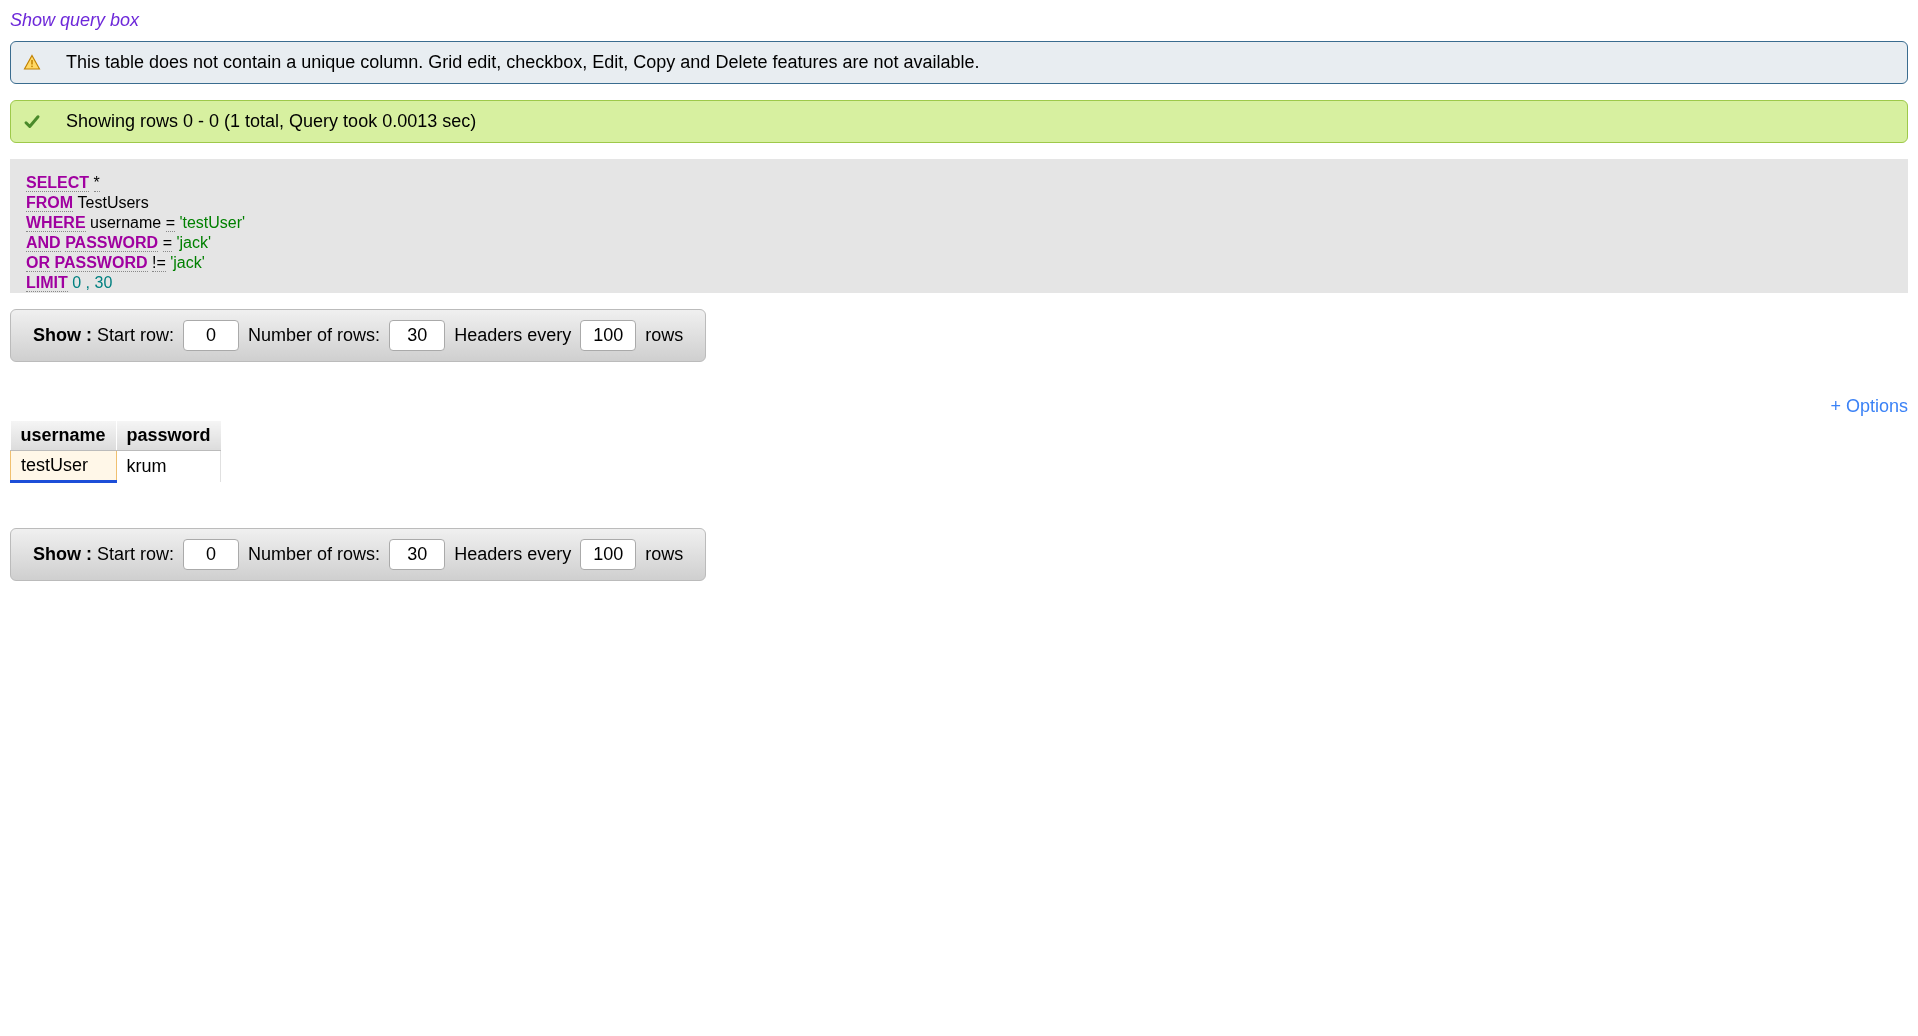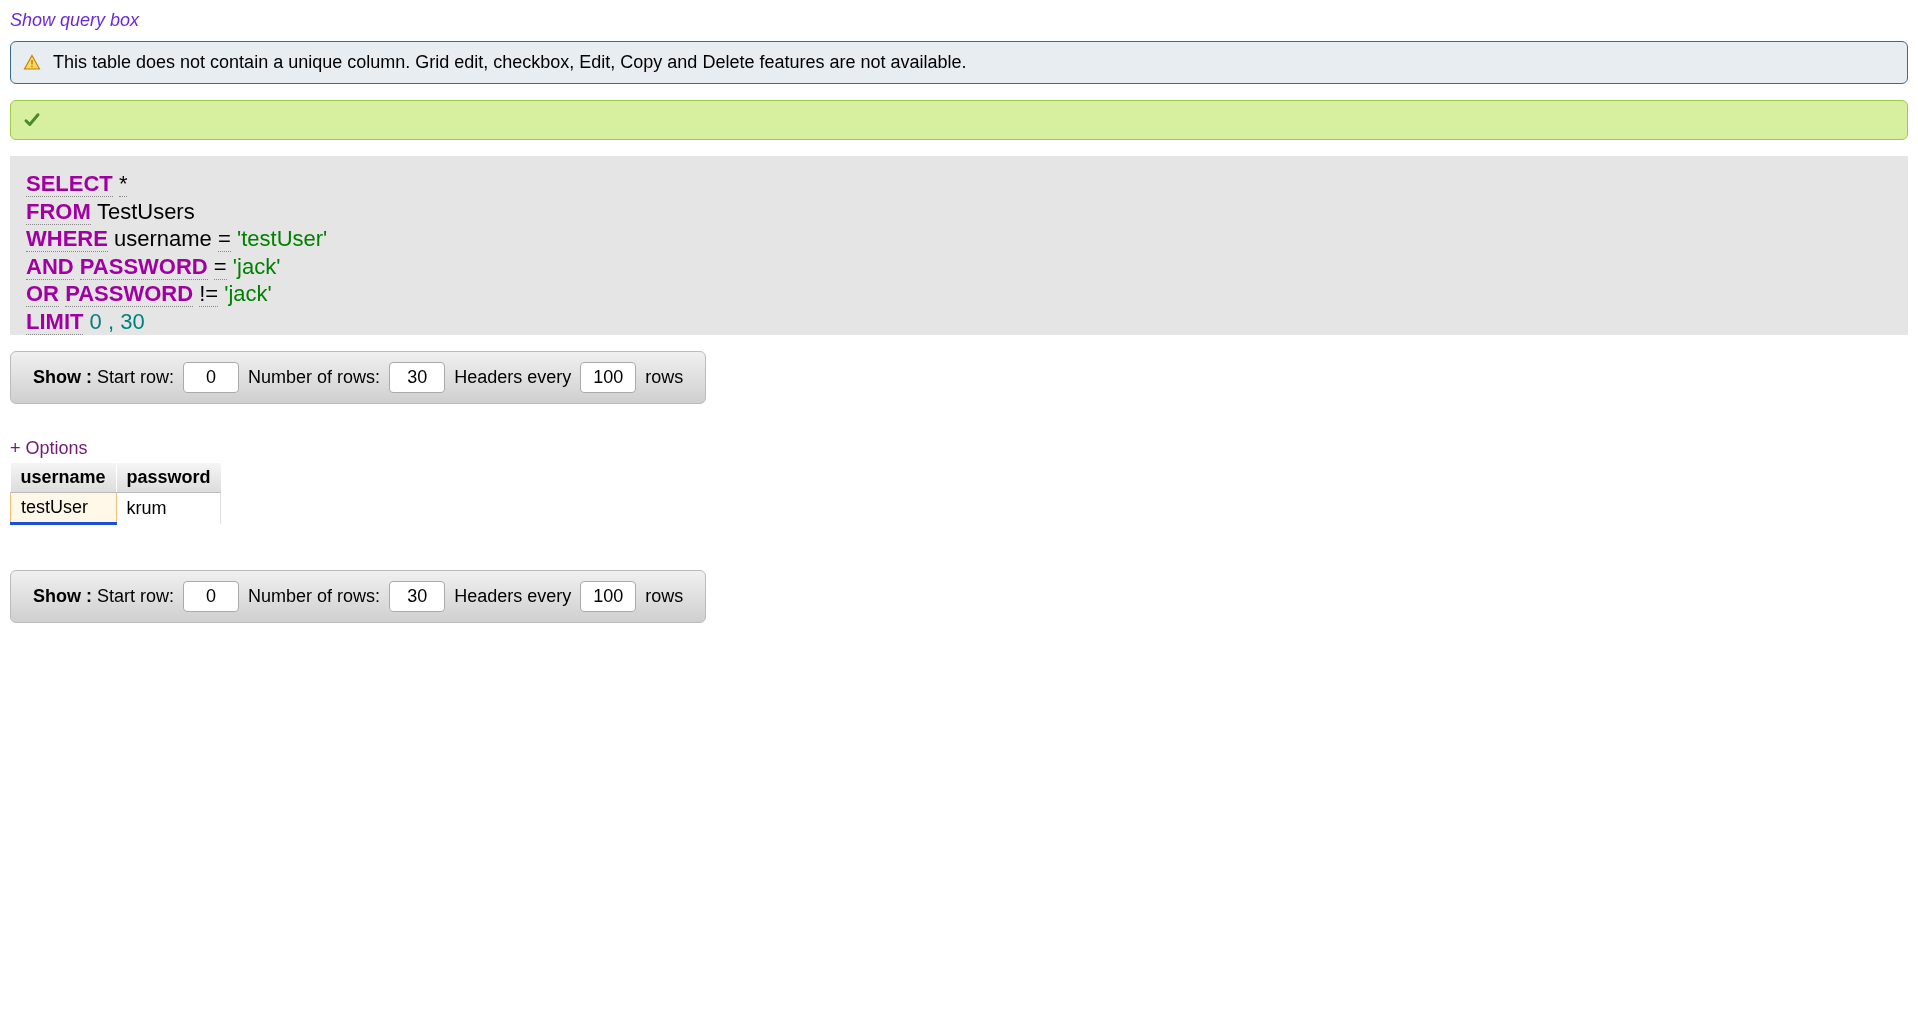--- a/index.html
+++ b/index.html
@@ -20,21 +20,21 @@
       display: block;
       font-style: italic;
     }
     .notice {
       border: 1px solid;
       border-radius: 6px;
       padding: 10px 12px;
       margin-bottom: 16px;
       display: flex;
       align-items: center;
-      gap: 12px;
+      gap: 25px;
     }
     .notice.warning {
       background: #e8edf1;
       border-color: #3a6c8f;
     }
     .notice.success {
       background: #d7f0a0;
       border-color: #9ec94a;
     }
     .icon {
@@ -42,21 +42,21 @@
       height: 18px;
       flex-shrink: 0;
     }
     .sql-box {
       background: #e5e5e5;
       padding: 14px 16px 0 16px;
       margin-bottom: 16px;
     }
     .sql-text {
       font-family: sans-serif;
-      font-size: 22px;
+      font-size: 16px;
       line-height: 1.25;
       font-weight: bold;
       white-space: pre;
     }
     .sql-kw {
       color: #a000a0;
       border-bottom: 1px dotted #888;
     }
     .sql-plain {
       color: #000;
@@ -105,24 +105,25 @@
     .nav-bar input[type="text"] {
       width: 50px;
       font-size: 18px;
       text-align: center;
       border: 1px solid #aaa;
       border-radius: 4px;
       padding: 4px 2px;
       margin: 0 4px;
     }
     .options-link {
-      color: #701a75;
+      color: #3b82f6;
       display: block;
       margin-top: 20px;
       margin-bottom: 4px;
+      text-align: right;
     }
     table.data {
       border-collapse: collapse;
       margin-bottom: 24px;
     }
     table.data th {
       background: linear-gradient(#f5f5f5, #dcdcdc);
       border-bottom: 1px solid #bbb;
       padding: 4px 10px;
       text-align: left;
@@ -155,20 +156,21 @@
     <rect x="11" y="8" width="2" height="6" fill="#c08000"></rect>
     <rect x="11" y="15.5" width="2" height="2" fill="#c08000"></rect>
   </svg>
   <span>This table does not contain a unique column. Grid edit, checkbox, Edit, Copy and Delete features are not available.</span>
 </div>
 
 <div class="notice success">
   <svg class="icon" viewBox="0 0 24 24">
     <path d="M4 13 L9 18 L20 5" fill="none" stroke="#4a8a2a" stroke-width="4" stroke-linecap="round" stroke-linejoin="round"></path>
   </svg>
+  <span>Showing rows 0 - 0 (1 total, Query took 0.0013 sec)</span>
 </div>
 
 <div class="sql-box">
   <div class="sql-text"><span class="sql-kw">SELECT</span> <span class="sql-op">*</span>
 <span class="sql-kw">FROM</span> <span class="sql-plain">TestUsers</span>
 <span class="sql-kw">WHERE</span> <span class="sql-plain">username</span> <span class="sql-op">=</span> <span class="sql-str">'testUser'</span>
 <span class="sql-kw">AND</span> <span class="sql-kw">PASSWORD</span> <span class="sql-op">=</span> <span class="sql-str">'jack'</span>
 <span class="sql-kw">OR</span> <span class="sql-kw">PASSWORD</span> <span class="sql-op">!=</span> <span class="sql-str">'jack'</span>
 <span class="sql-kw">LIMIT</span> <span class="sql-num">0</span> <span class="sql-num">,</span> <span class="sql-num">30</span></div>
 </div>

